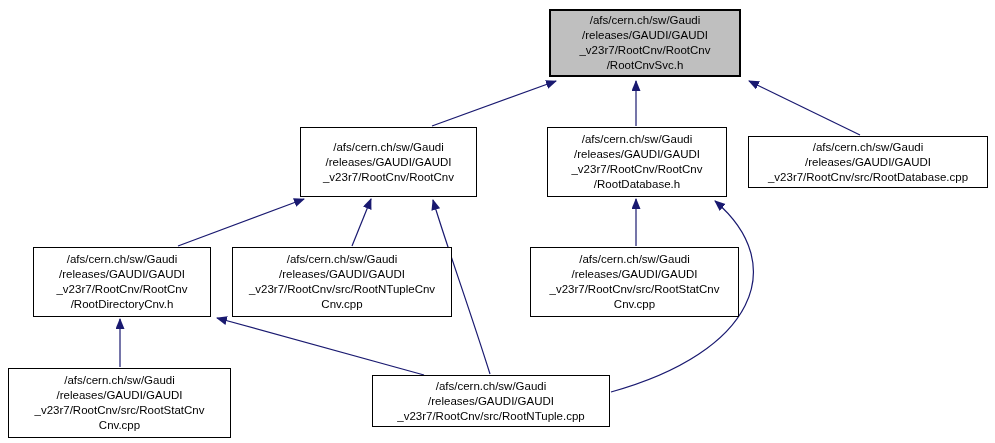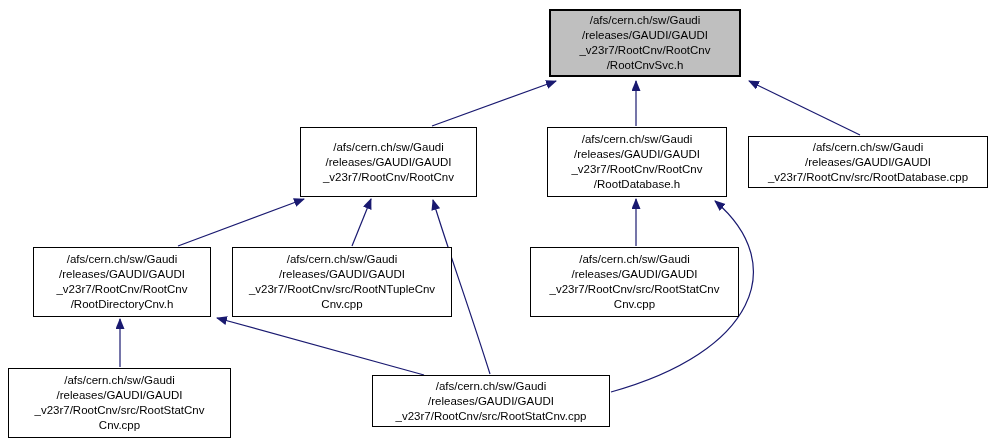--- a/index.html
+++ b/index.html
@@ -127,16 +127,16 @@
   <div class="node" style="left:8px; top:368px; width:223px; height:70px;">
     <span>/afs/cern.ch/sw/Gaudi</span>
     <span>/releases/GAUDI/GAUDI</span>
     <span>_v23r7/RootCnv/src/RootStatCnv</span>
     <span>Cnv.cpp</span>
   </div>
 
   <div class="node" style="left:372px; top:375px; width:238px; height:52px;">
     <span>/afs/cern.ch/sw/Gaudi</span>
     <span>/releases/GAUDI/GAUDI</span>
-    <span>_v23r7/RootCnv/src/RootStatCnv.cpp</span>
+    <span>_v23r7/RootCnv/src/RootNTuple.cpp</span>
   </div>
 
 </div>
 
 </body></html>

